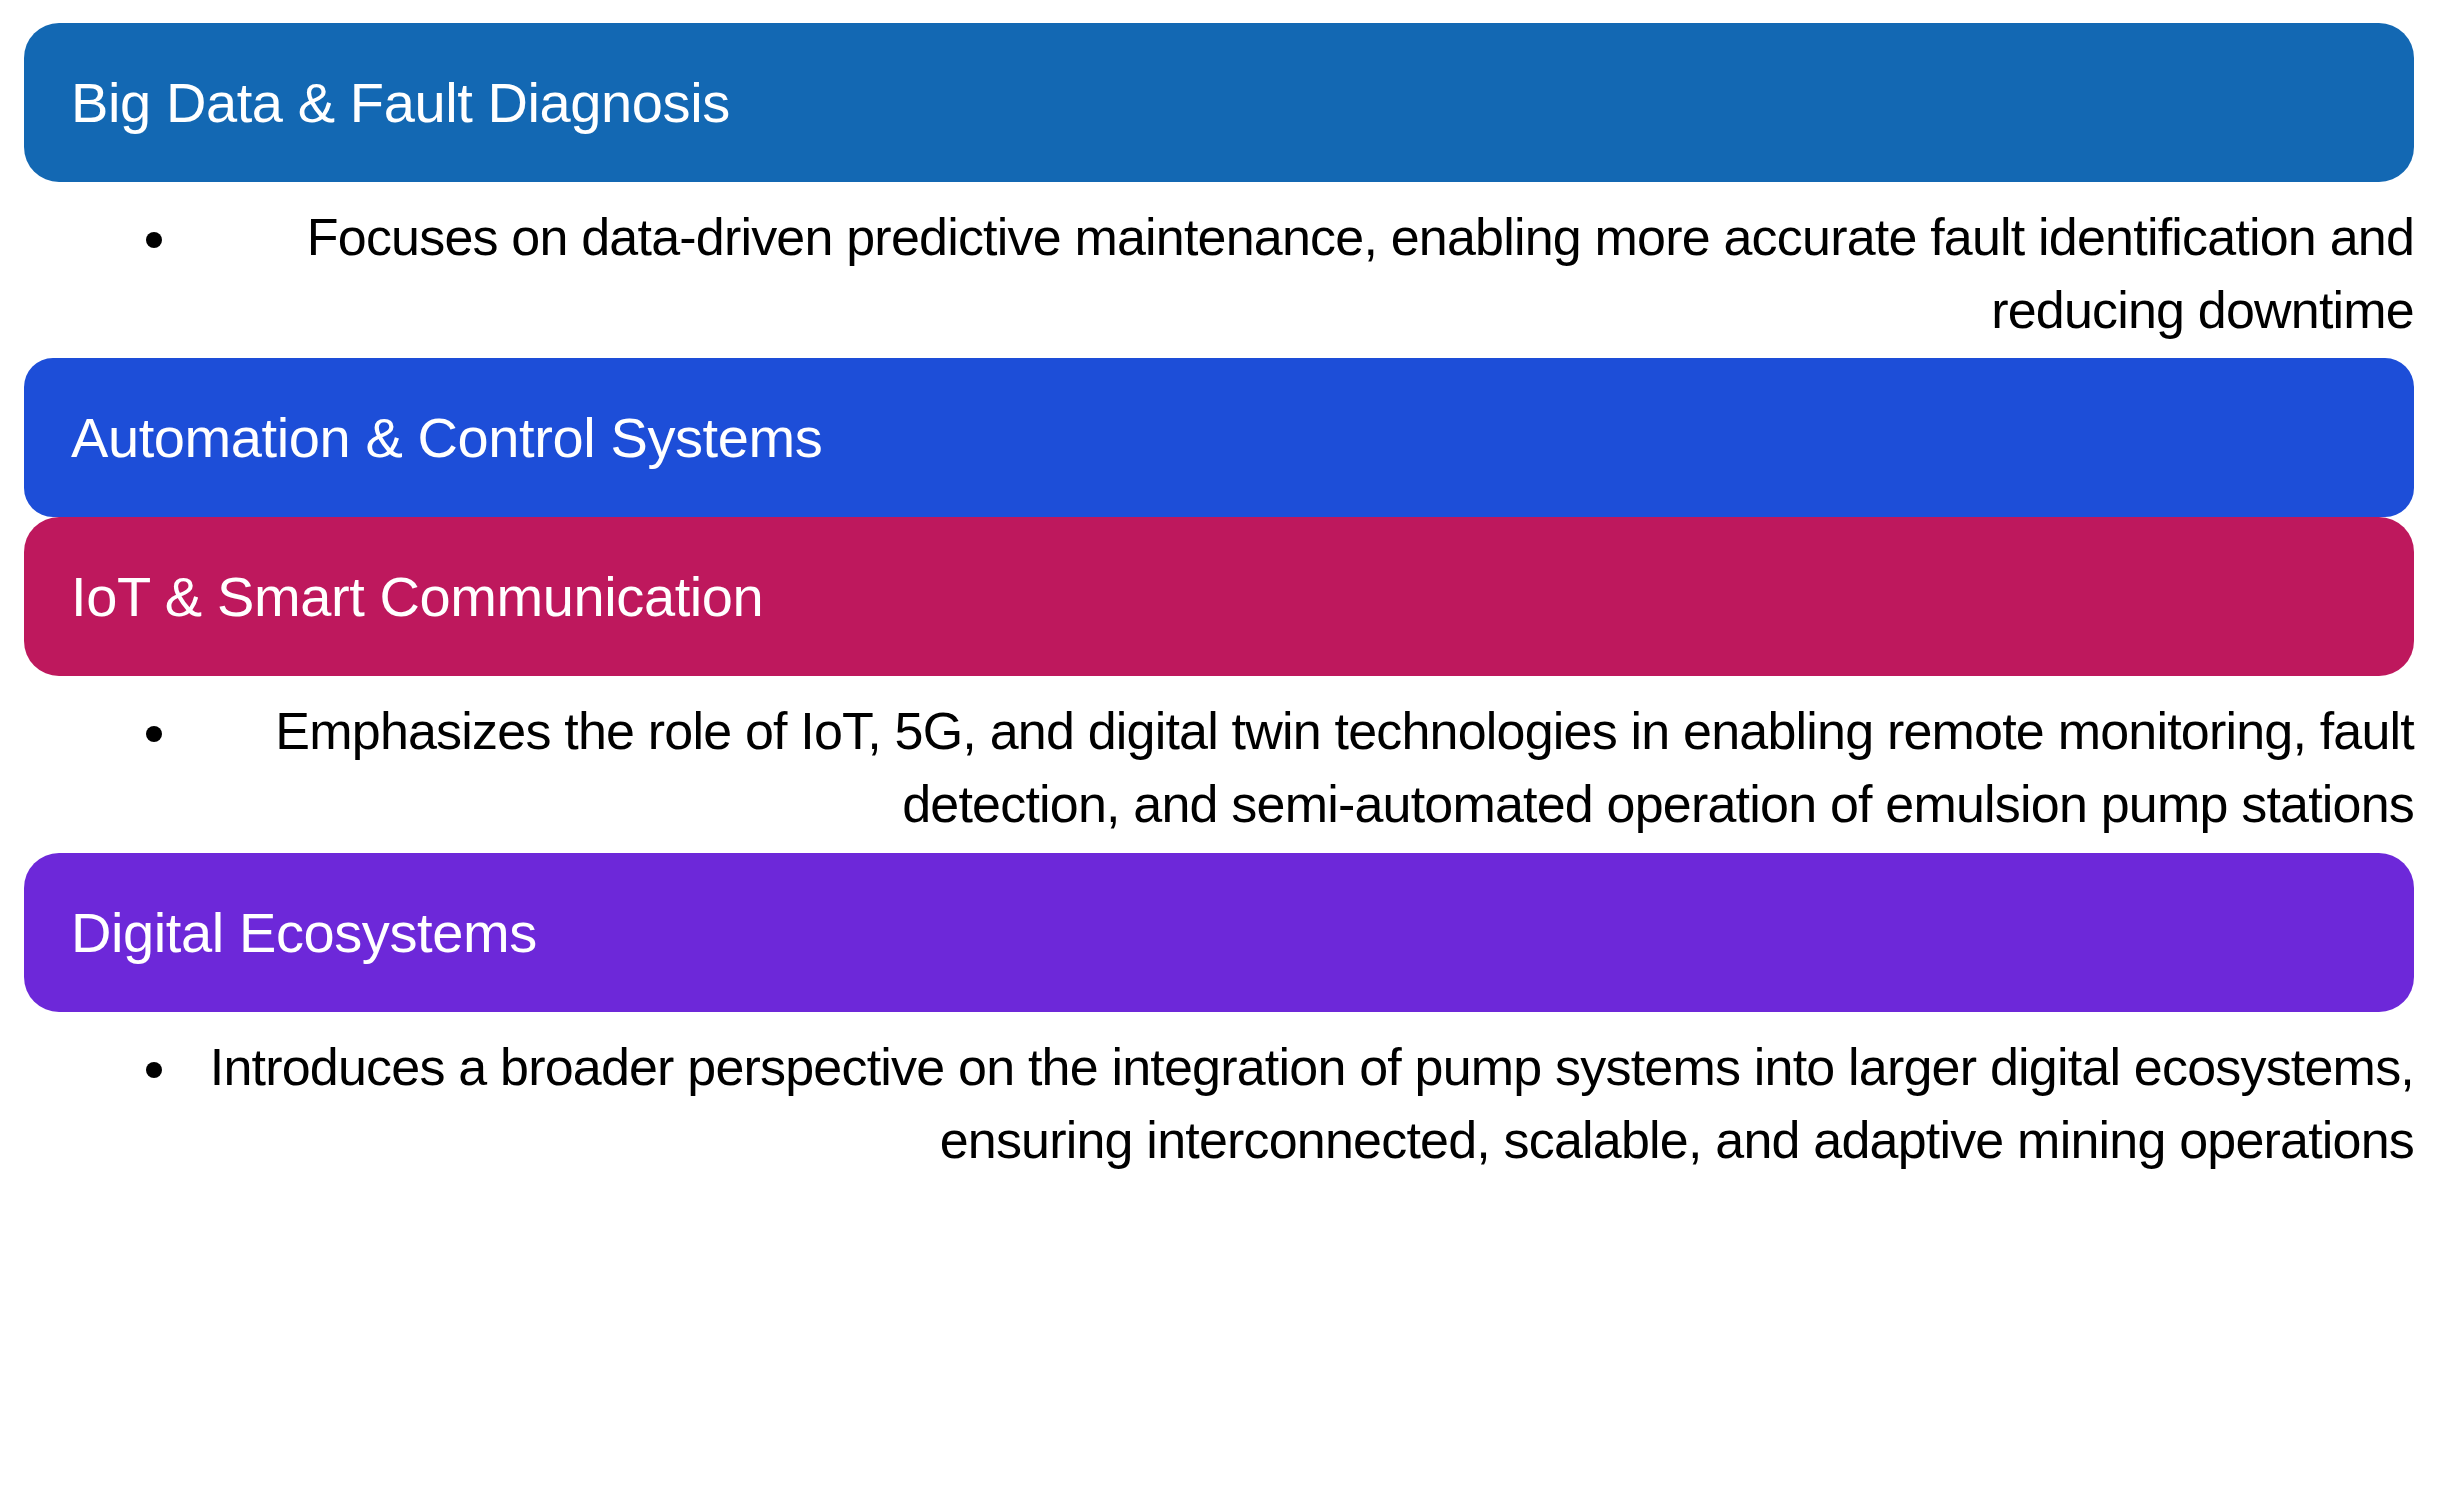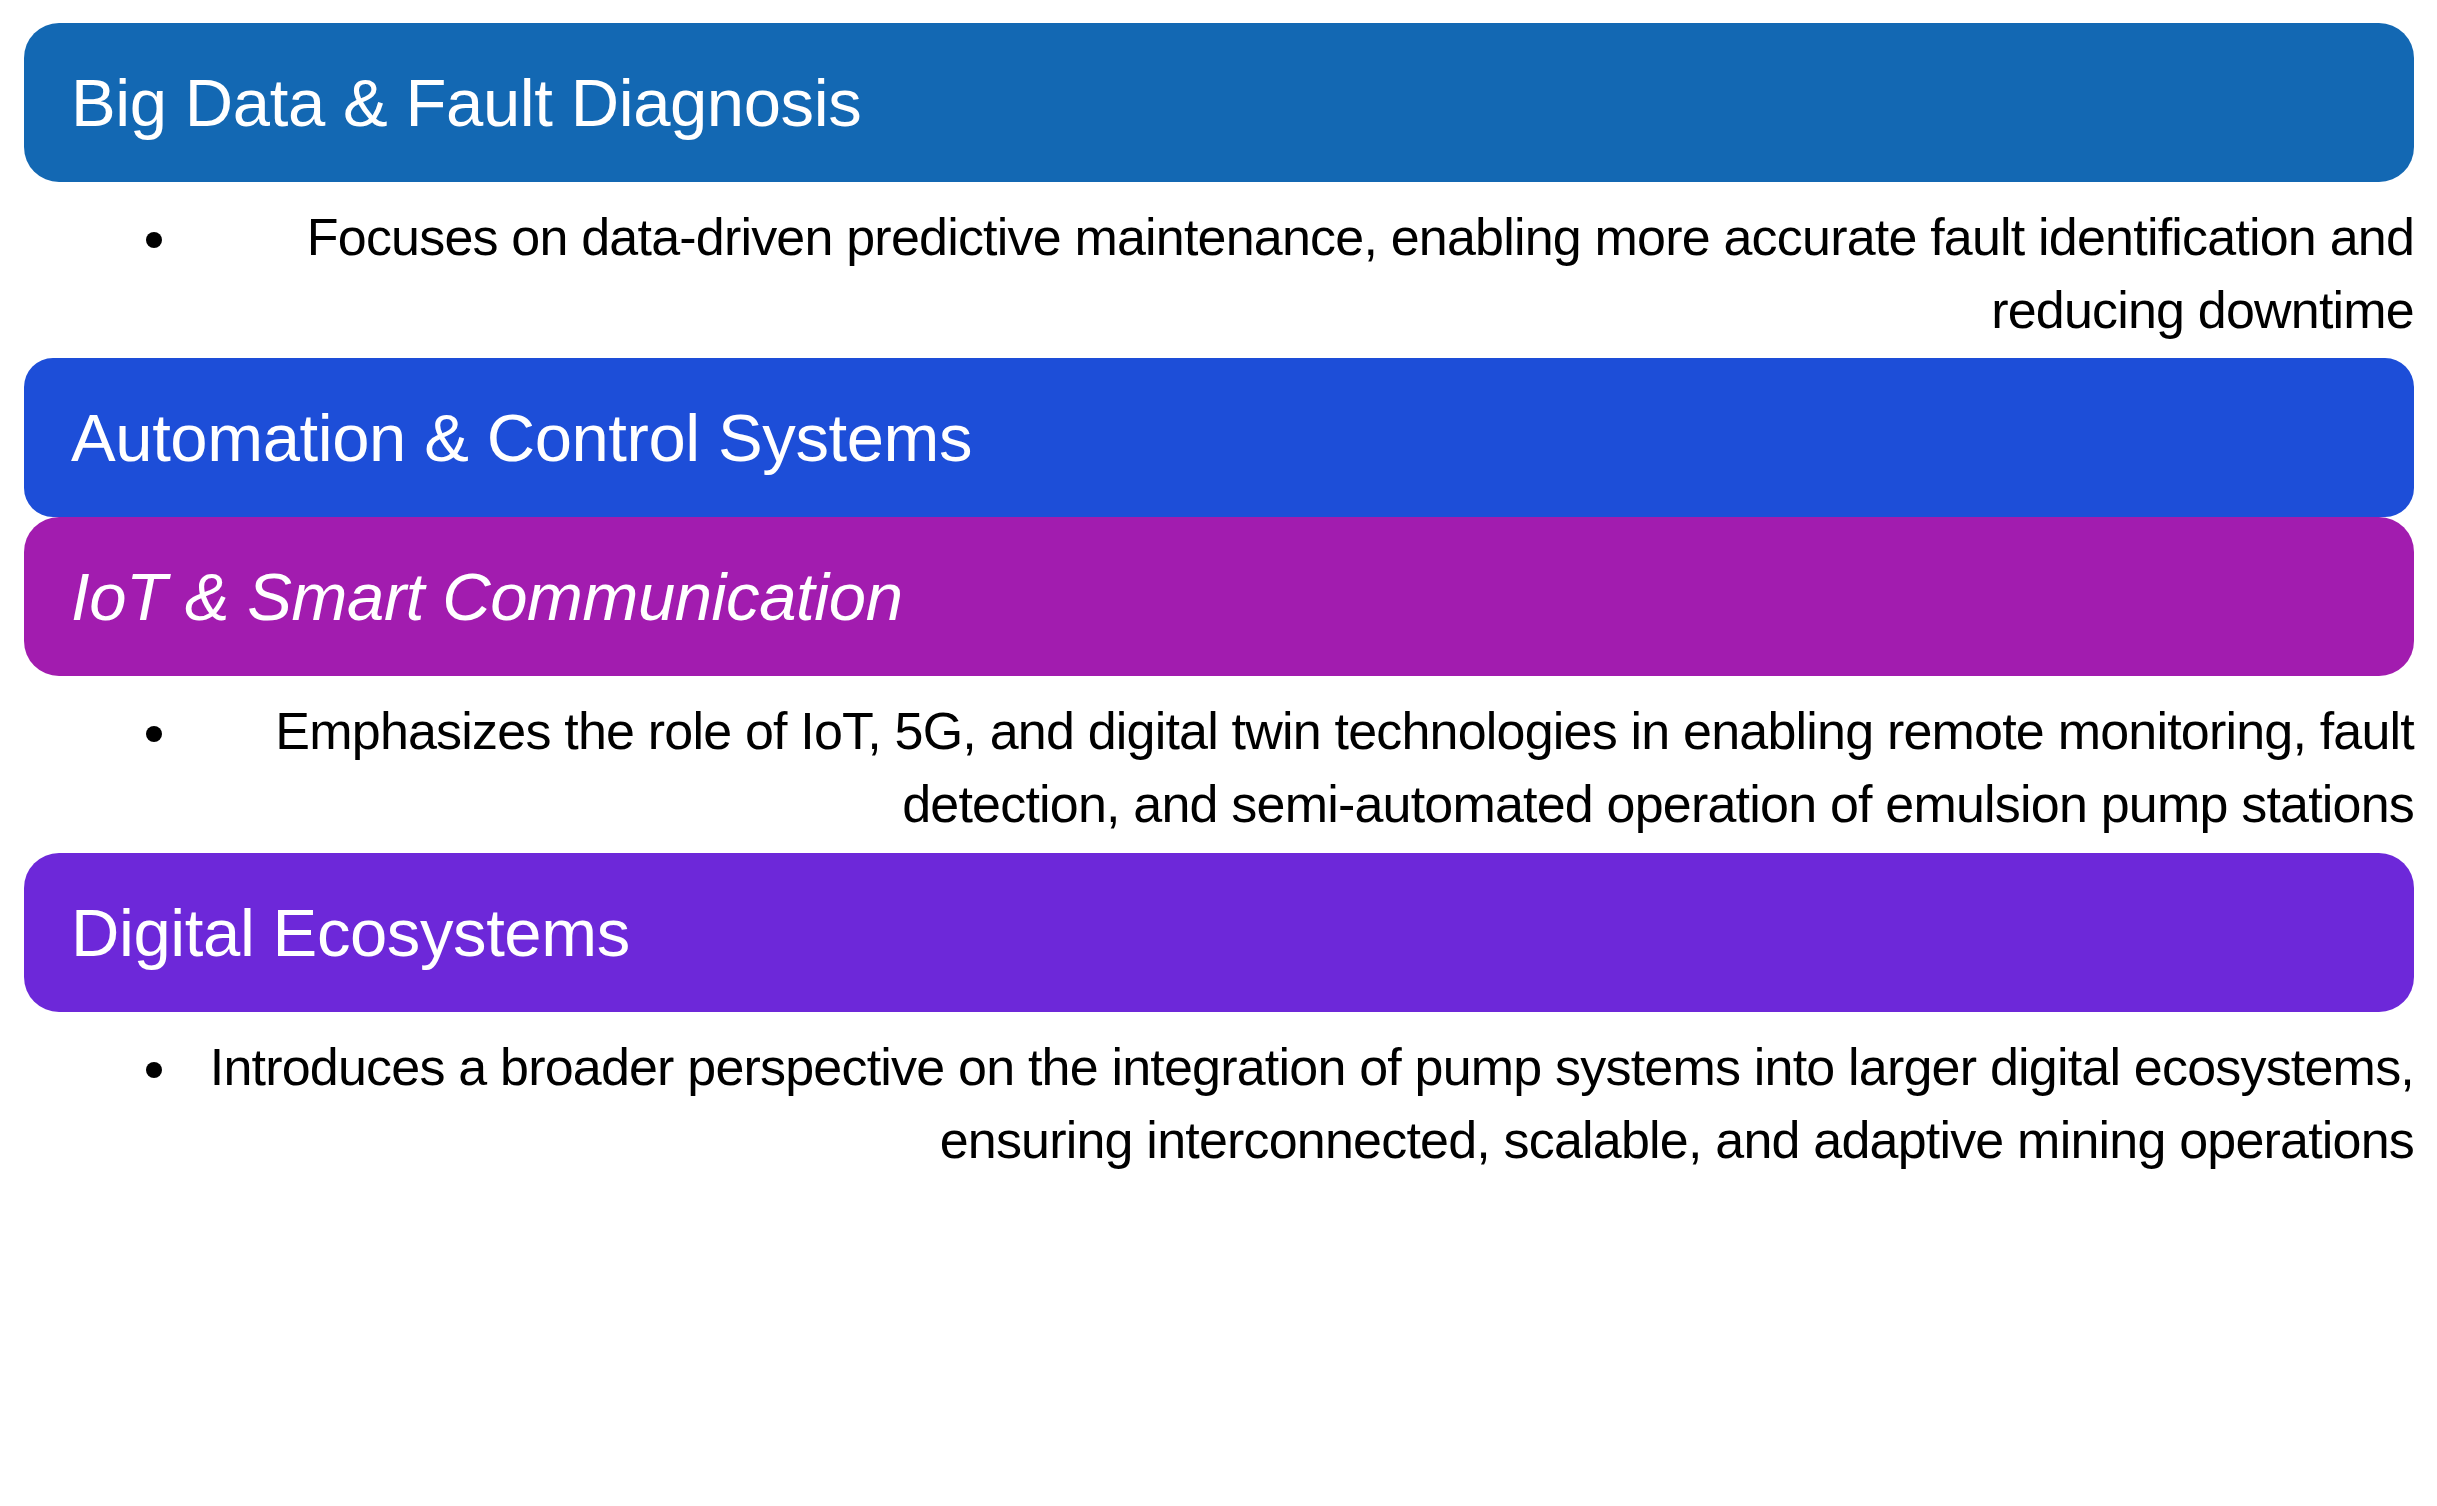--- a/index.html
+++ b/index.html
@@ -22,21 +22,21 @@
   .banner {
     height: 159px;
     border-radius: 35px;
     display: flex;
     align-items: center;
     padding: 0 48px 0 47px;
     box-sizing: border-box;
   }
   .banner-title {
     color: #ffffff;
-    font-size: 67px;
+    font-size: 56px;
     letter-spacing: -0.4px;
     white-space: nowrap;
   }
   .bullets {
     margin: 19.3px 0 11.3px 0;
     padding-left: 160px;
     list-style: disc outside;
   }
   .bullets li {
     font-size: 52px;
@@ -61,21 +61,21 @@
     </ul>
   </section>
 
   <section>
     <div class="banner" style="background-color: #1d4ed8; border-radius: 29px;">
       <span class="banner-title">Automation &amp; Control Systems</span>
     </div>
   </section>
 
   <section>
-    <div class="banner" style="background-color: #a21caf; font-style: italic;">
+    <div class="banner" style="background-color: #be185d;">
       <span class="banner-title">IoT &amp; Smart Communication</span>
     </div>
     <ul class="bullets">
       <li>Emphasizes the role of IoT, 5G, and digital twin technologies in enabling remote monitoring, fault detection, and semi-automated operation of emulsion pump stations</li>
     </ul>
   </section>
 
   <section>
     <div class="banner" style="background-color: #6d28d9;">
       <span class="banner-title">Digital Ecosystems</span>

